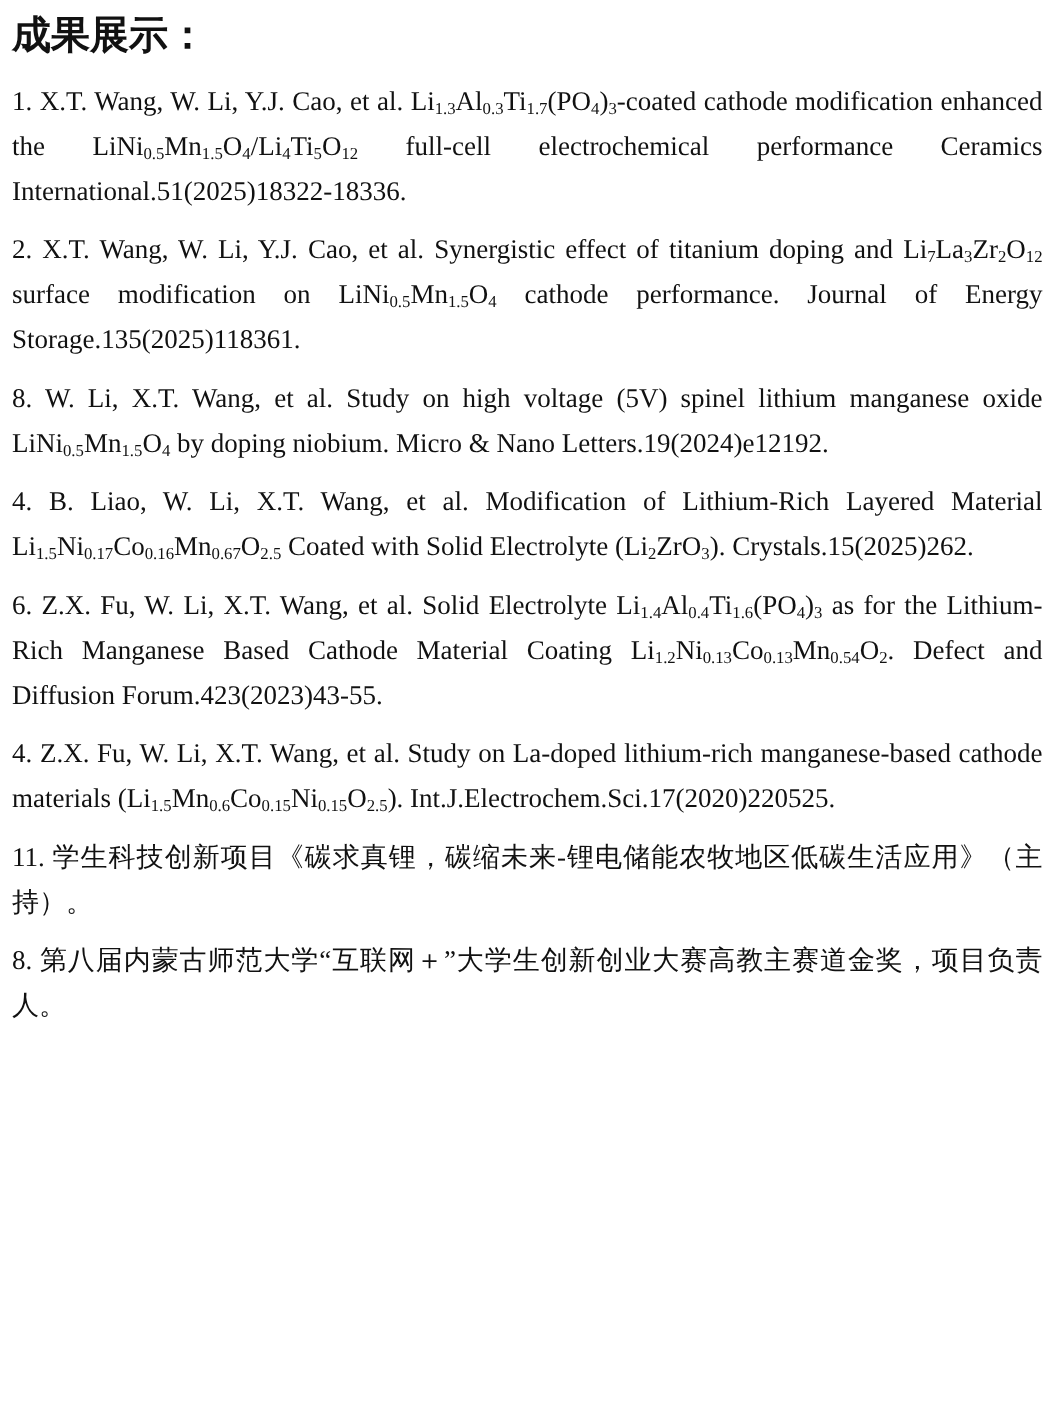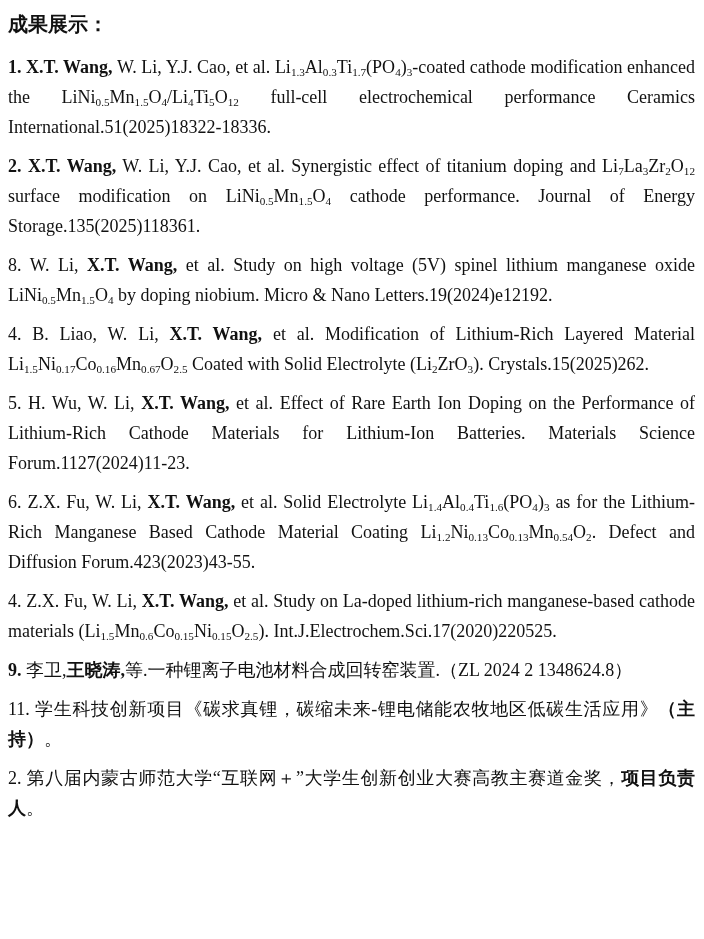--- a/index.html
+++ b/index.html
@@ -6,52 +6,50 @@
   .page {
     width: 704px;
     min-height: 939px;
     box-sizing: border-box;
     padding: 8px 9px 6px 8px;
     background: #ffffff;
     color: #111111;
     font-family: "Liberation Serif", "DejaVu Serif", serif;
   }
   .heading {
-    font-size: 20px;
+    font-size: 26px;
     font-weight: bold;
     line-height: 28px;
     margin: 2px 0 14px 0;
   }
   .items { }
   .item {
     font-size: 18px;
     line-height: 30px;
     text-align: justify;
     margin: 0 0 9px 0;
     word-break: break-word;
   }
   .item:last-child { margin-bottom: 0; }
-  .item .bold { font-weight: bold; }
+  .item .bold { font-weight: normal; }
   .item sub {
     font-size: 0.62em;
     line-height: 0;
     vertical-align: -0.25em;
     font-family: Liberation Serif, serif;
   }
 </style>
 </head>
 <body>
 
 <div class="page">
   <div class="heading">成果展示：</div>
   <div class="items">
       <p class="item"><span class="bold">1. X.T. Wang,</span><span> W. Li, Y.J. Cao, et al. Li</span><sub>1.3</sub><span>Al</span><sub>0.3</sub><span>Ti</span><sub>1.7</sub><span>(PO</span><sub>4</sub><span>)</span><sub>3</sub><span>-coated cathode modification enhanced the LiNi</span><sub>0.5</sub><span>Mn</span><sub>1.5</sub><span>O</span><sub>4</sub><span>/Li</span><sub>4</sub><span>Ti</span><sub>5</sub><span>O</span><sub>12</sub><span> full-cell electrochemical performance Ceramics International.51(2025)18322-18336.</span></p>
       <p class="item"><span class="bold">2. X.T. Wang,</span><span> W. Li, Y.J. Cao, et al. Synergistic effect of titanium doping and Li</span><sub>7</sub><span>La</span><sub>3</sub><span>Zr</span><sub>2</sub><span>O</span><sub>12</sub><span> surface modification on LiNi</span><sub>0.5</sub><span>Mn</span><sub>1.5</sub><span>O</span><sub>4</sub><span> cathode performance. Journal of Energy Storage.135(2025)118361.</span></p>
       <p class="item"><span>8. W. Li, </span><span class="bold">X.T. Wang,</span><span> et al. Study on high voltage (5V) spinel lithium manganese oxide LiNi</span><sub>0.5</sub><span>Mn</span><sub>1.5</sub><span>O</span><sub>4</sub><span> by doping niobium. Micro &amp; Nano Letters.19(2024)e12192.</span></p>
       <p class="item"><span>4. B. Liao, W. Li, </span><span class="bold">X.T. Wang,</span><span> et al. Modification of Lithium-Rich Layered Material Li</span><sub>1.5</sub><span>Ni</span><sub>0.17</sub><span>Co</span><sub>0.16</sub><span>Mn</span><sub>0.67</sub><span>O</span><sub>2.5</sub><span> Coated with Solid Electrolyte (Li</span><sub>2</sub><span>ZrO</span><sub>3</sub><span>). Crystals.15(2025)262.</span></p>
-      <p class="item"><span>5. H. Wu, W. Li, </span><span class="bold">X.T. Wang,</span><span> et al. Effect of Rare Earth Ion Doping on the Performance of Lithium-Rich Cathode Materials for Lithium-Ion Batteries. Materials Science Forum.1127(2024)11-23.</span></p>
       <p class="item"><span>6. Z.X. Fu, W. Li, </span><span class="bold">X.T. Wang,</span><span> et al. Solid Electrolyte Li</span><sub>1.4</sub><span>Al</span><sub>0.4</sub><span>Ti</span><sub>1.6</sub><span>(PO</span><sub>4</sub><span>)</span><sub>3</sub><span> as for the Lithium-Rich Manganese Based Cathode Material Coating Li</span><sub>1.2</sub><span>Ni</span><sub>0.13</sub><span>Co</span><sub>0.13</sub><span>Mn</span><sub>0.54</sub><span>O</span><sub>2</sub><span>. Defect and Diffusion Forum.423(2023)43-55.</span></p>
       <p class="item"><span>4. Z.X. Fu, W. Li, </span><span class="bold">X.T. Wang,</span><span> et al. Study on La-doped lithium-rich manganese-based cathode materials (Li</span><sub>1.5</sub><span>Mn</span><sub>0.6</sub><span>Co</span><sub>0.15</sub><span>Ni</span><sub>0.15</sub><span>O</span><sub>2.5</sub><span>). Int.J.Electrochem.Sci.17(2020)220525.</span></p>
-      <p class="item"><span class="bold">9.</span><span> 李卫,</span><span class="bold">王晓涛,</span><span>等.一种锂离子电池材料合成回转窑装置.（ZL 2024 2 1348624.8）</span></p>
       <p class="item"><span>11. 学生科技创新项目《碳求真锂，碳缩未来-锂电储能农牧地区低碳生活应用》</span><span class="bold">（主持）</span><span>。</span></p>
-      <p class="item"><span>2. 第八届内蒙古师范大学“互联网＋”大学生创新创业大赛高教主赛道金奖，</span><span class="bold">项目负责人</span><span>。</span></p>
+      <p class="item"><span>8. 第八届内蒙古师范大学“互联网＋”大学生创新创业大赛高教主赛道金奖，</span><span class="bold">项目负责人</span><span>。</span></p>
     </div>
 </div>
 
 </body></html>

